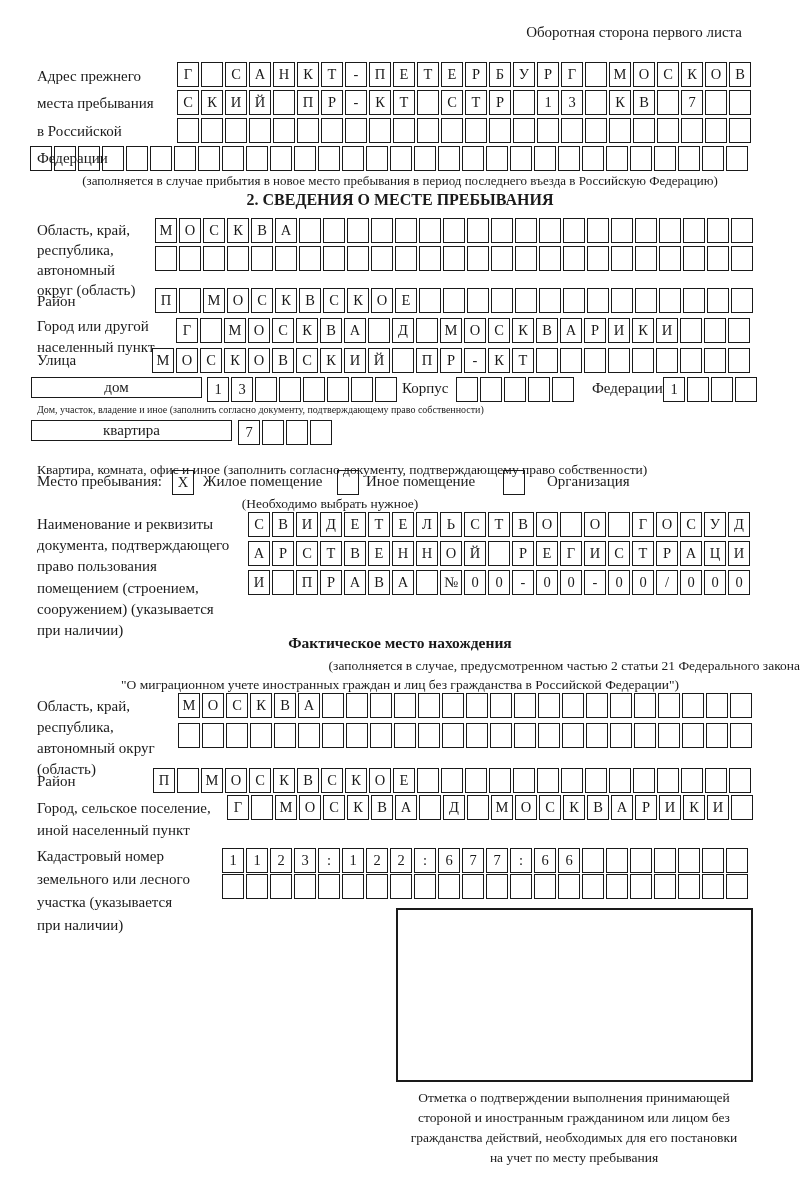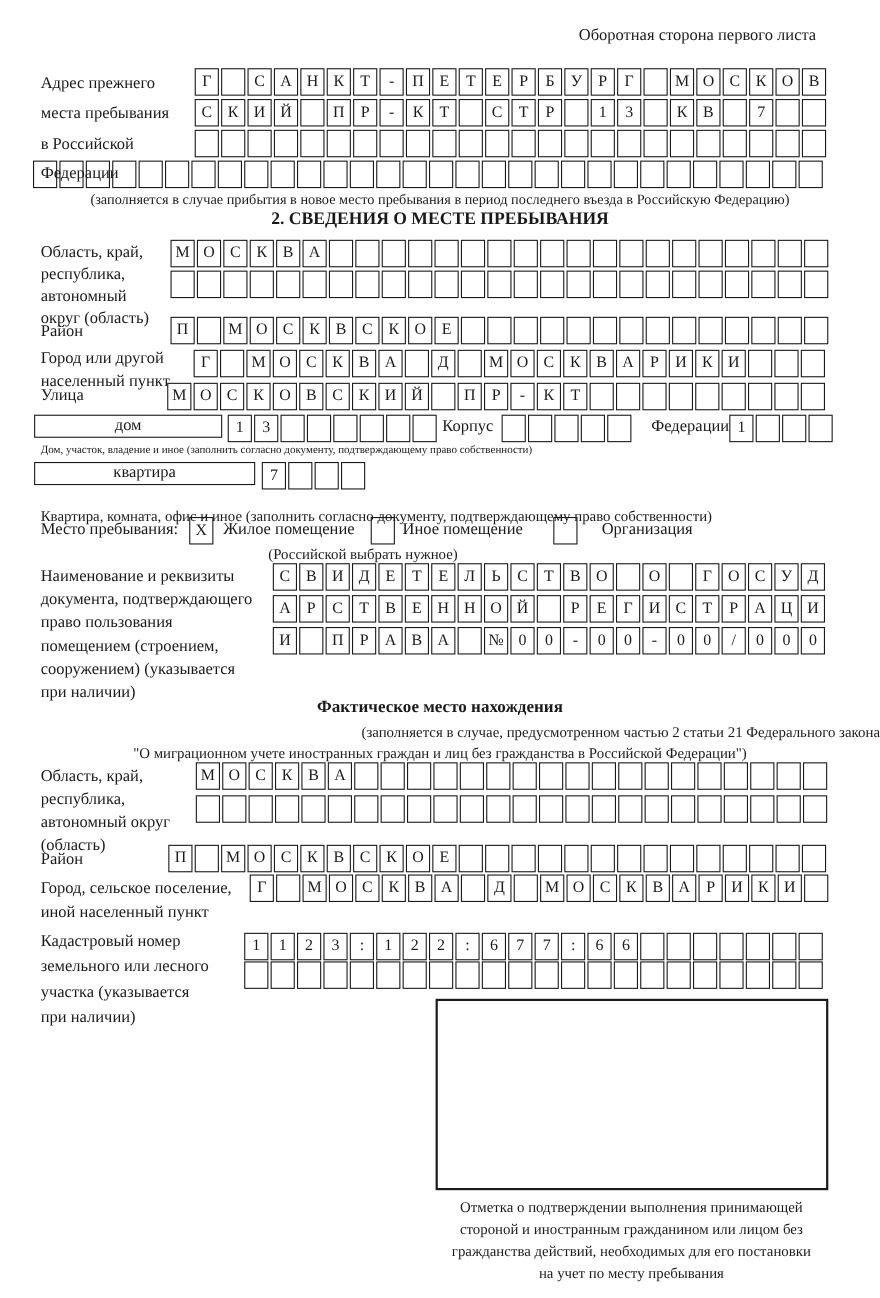--- a/index.html
+++ b/index.html
@@ -332,21 +332,21 @@
     </div>
   <div class="txt" style="top:473px;left:203px;">Жилое помещение</div>
   <div class="row" style="left:337px;top:470px;">
       <span class="cell"></span>
     </div>
   <div class="txt" style="top:473px;left:366px;">Иное помещение</div>
   <div class="row" style="left:503px;top:470px;">
       <span class="cell"></span>
     </div>
   <div class="txt" style="top:473px;left:547px;">Организация</div>
-  <div class="cap" style="top:496px;left:0;width:660px;text-align:center;font-size:13.5px;">(Российской выбрать нужное)</div>
+  <div class="cap" style="top:496px;left:0;width:660px;text-align:center;font-size:13.5px;">(Необходимо выбрать нужное)</div>
 
   <div class="lbl" style="top:514px;left:37px;line-height:21.2px;">Наименование и реквизиты
 документа, подтверждающего
 право пользования
 помещением (строением,
 сооружением) (указывается
 при наличии)</div>
   <div class="row" style="left:248px;top:512px;">
       <span class="cell">С</span>
       <span class="cell">В</span>

